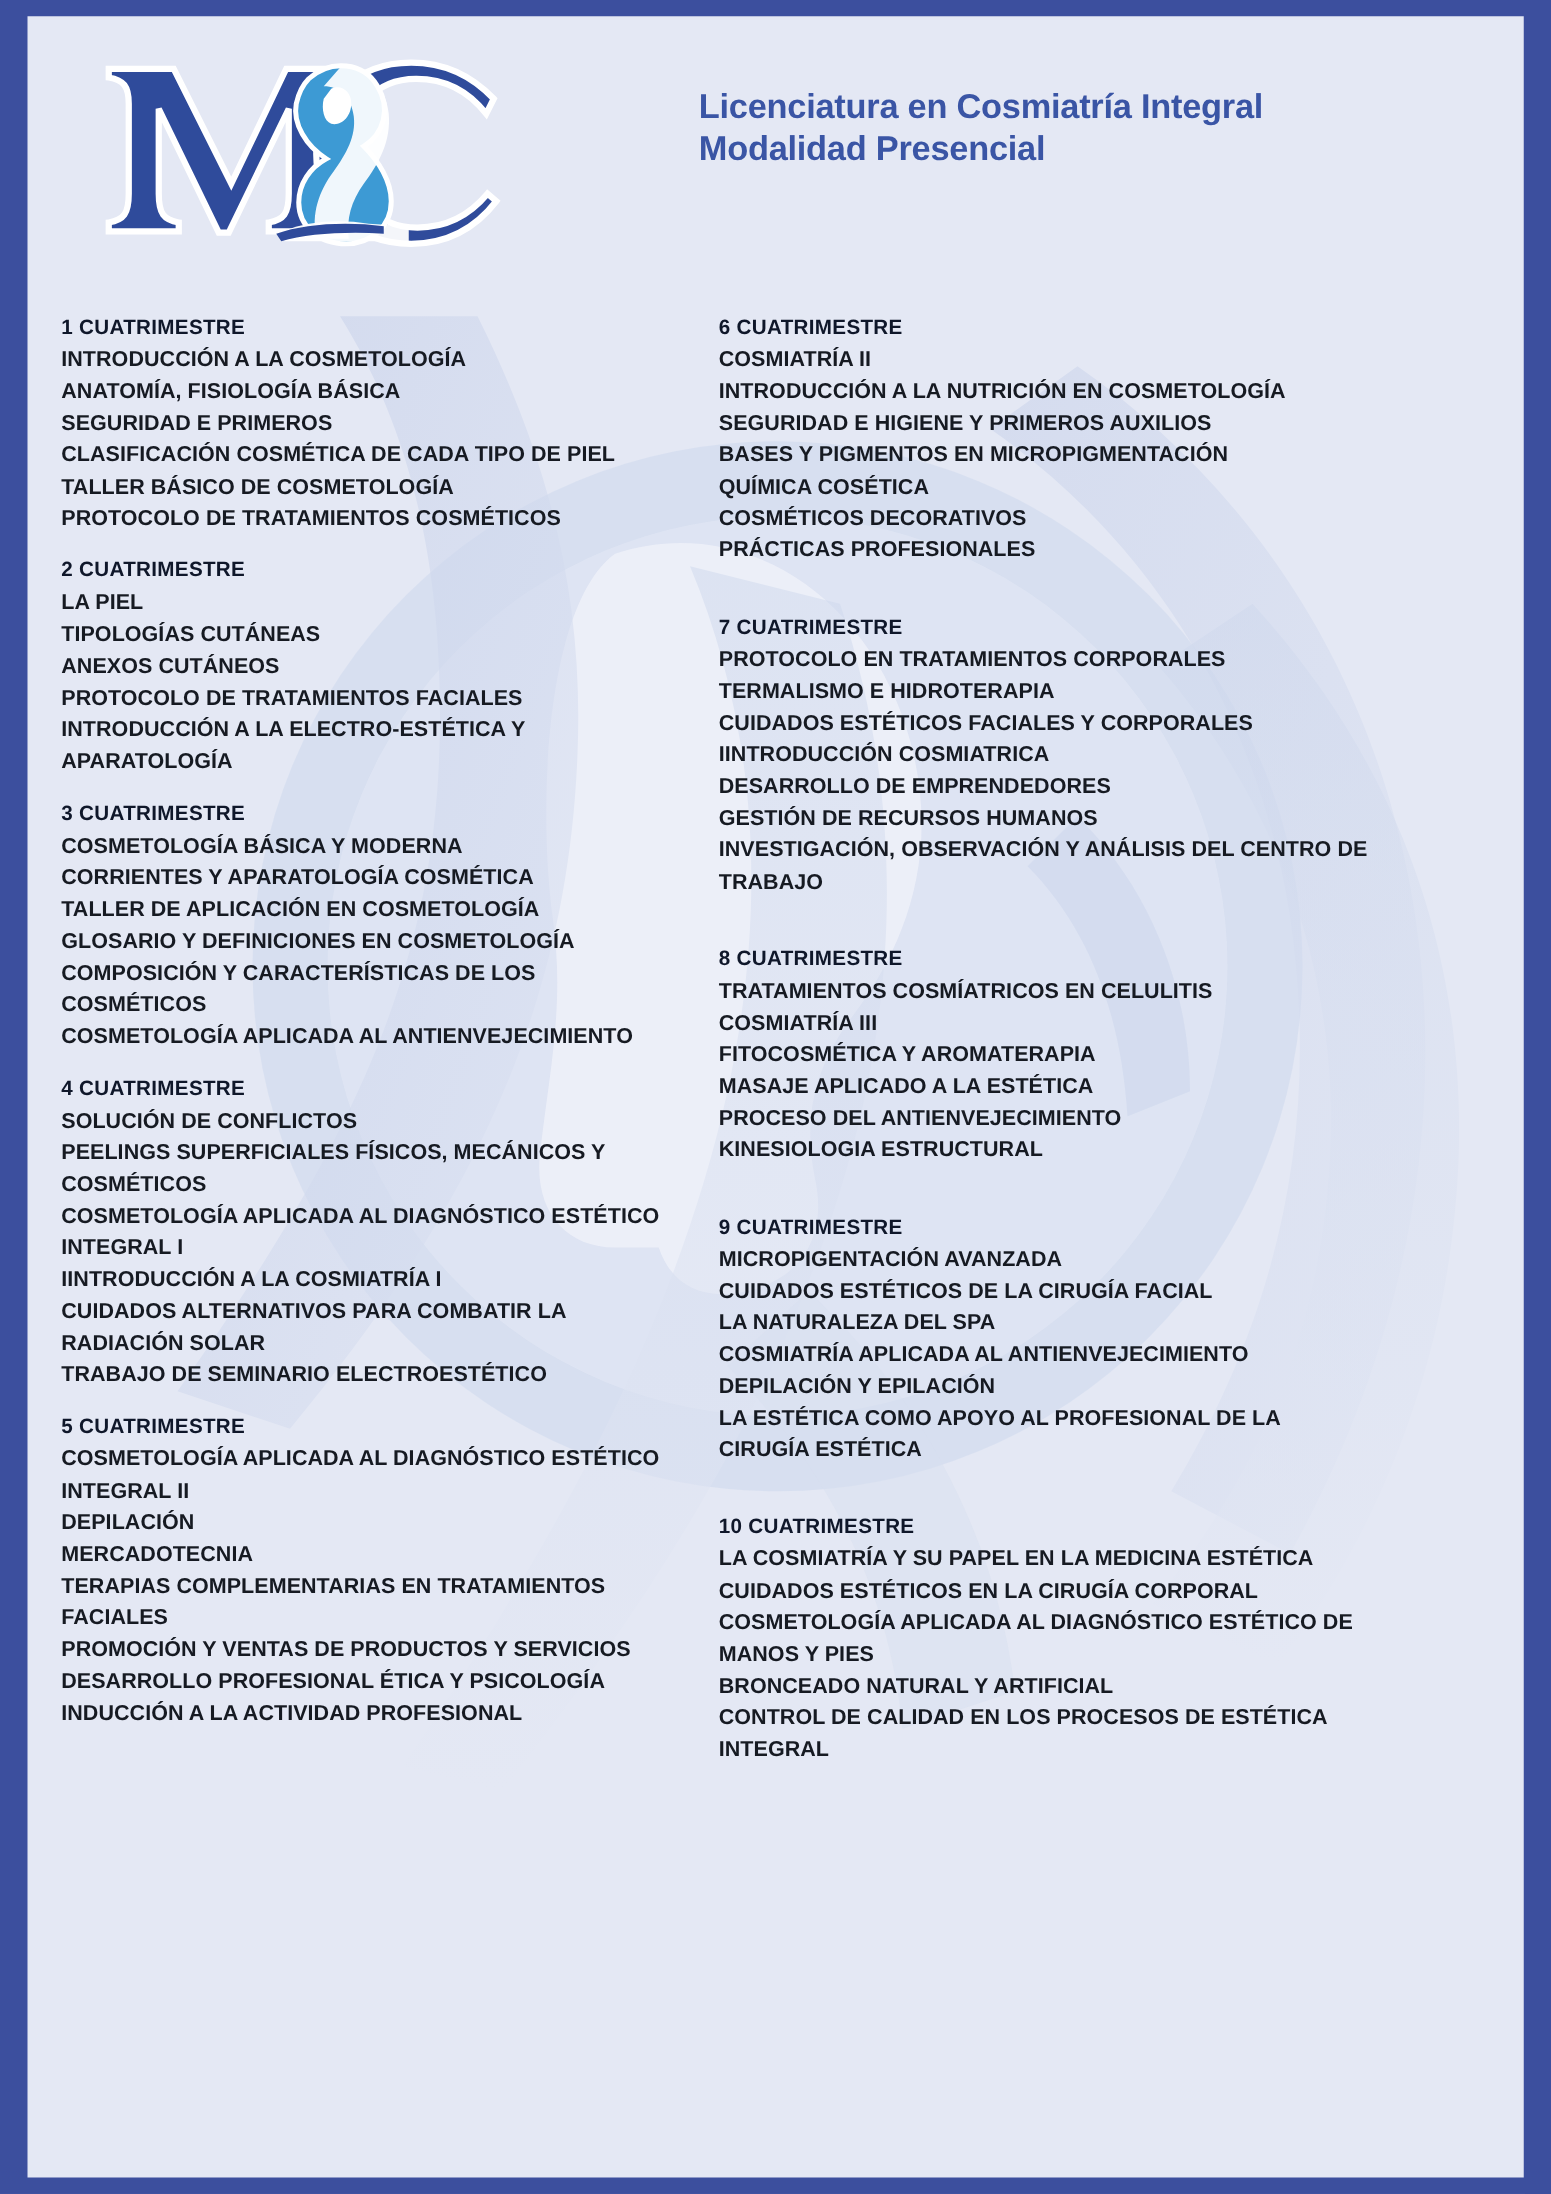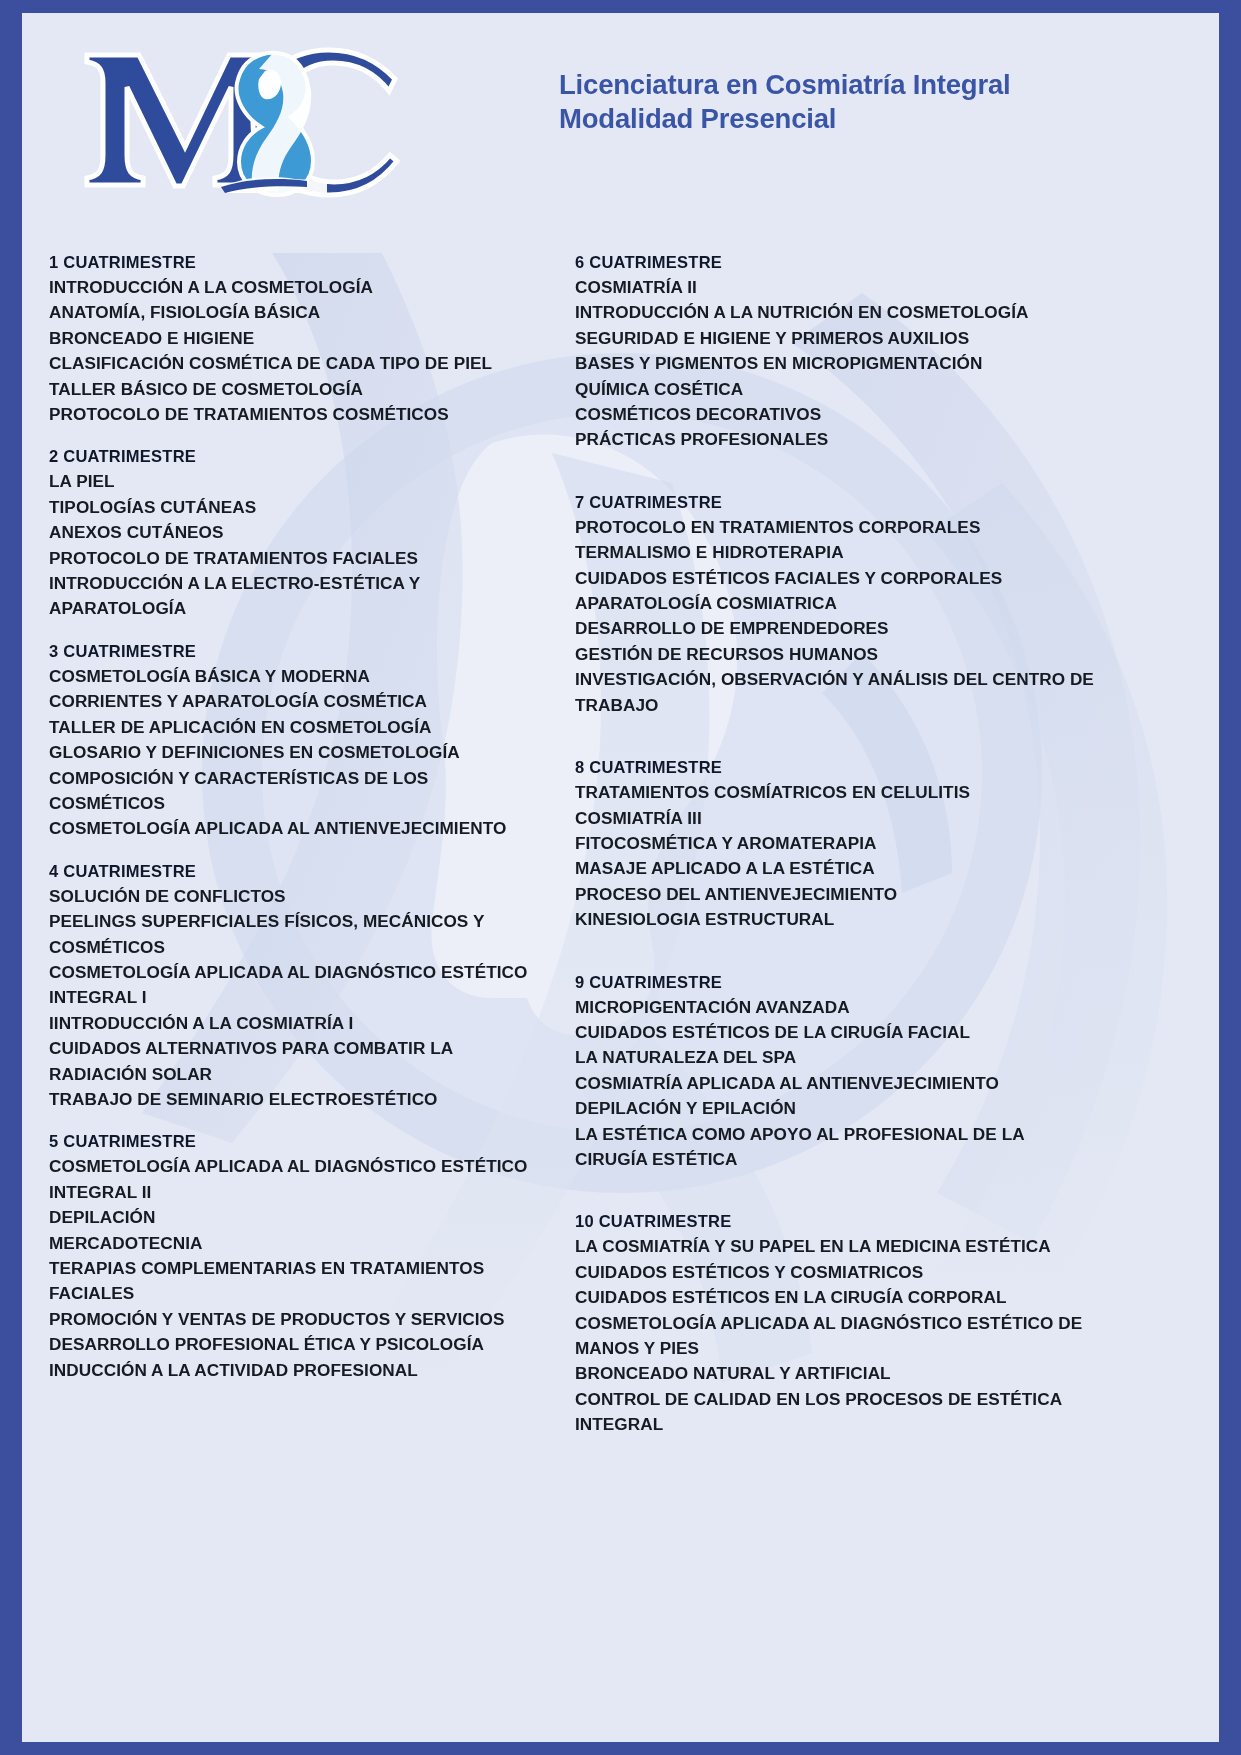--- a/index.html
+++ b/index.html
@@ -190,21 +190,21 @@
         <div class="title-line">Modalidad Presencial</div>
       </div>
     </div>
 
     <div class="columns">
       <div class="col col-left" id="col-left">
           <div class="sem-block">
             <div class="sem-title">1 CUATRIMESTRE</div>
             <div class="course">INTRODUCCIÓN A LA COSMETOLOGÍA</div>
             <div class="course">ANATOMÍA, FISIOLOGÍA BÁSICA</div>
-            <div class="course">BRONCEADO E HIGIENE</div>
+            <div class="course">SEGURIDAD E PRIMEROS</div>
             <div class="course">CLASIFICACIÓN COSMÉTICA DE CADA TIPO DE PIEL</div>
             <div class="course">TALLER BÁSICO DE COSMETOLOGÍA</div>
             <div class="course">PROTOCOLO DE TRATAMIENTOS COSMÉTICOS</div>
           </div>
           <div class="sem-block">
             <div class="sem-title">2 CUATRIMESTRE</div>
             <div class="course">LA PIEL</div>
             <div class="course">TIPOLOGÍAS CUTÁNEAS</div>
             <div class="course">ANEXOS CUTÁNEOS</div>
             <div class="course">PROTOCOLO DE TRATAMIENTOS FACIALES</div>
@@ -248,21 +248,21 @@
             <div class="course">BASES Y PIGMENTOS EN MICROPIGMENTACIÓN</div>
             <div class="course">QUÍMICA COSÉTICA</div>
             <div class="course">COSMÉTICOS DECORATIVOS</div>
             <div class="course">PRÁCTICAS PROFESIONALES</div>
           </div>
           <div class="sem-block">
             <div class="sem-title">7 CUATRIMESTRE</div>
             <div class="course">PROTOCOLO EN TRATAMIENTOS CORPORALES</div>
             <div class="course">TERMALISMO E HIDROTERAPIA</div>
             <div class="course">CUIDADOS ESTÉTICOS FACIALES Y CORPORALES</div>
-            <div class="course">APARATOLOGÍA COSMIATRICA</div>
+            <div class="course">IINTRODUCCIÓN COSMIATRICA</div>
             <div class="course">DESARROLLO DE EMPRENDEDORES</div>
             <div class="course">GESTIÓN DE RECURSOS HUMANOS</div>
             <div class="course">INVESTIGACIÓN, OBSERVACIÓN Y ANÁLISIS DEL CENTRO DE TRABAJO</div>
           </div>
           <div class="sem-block">
             <div class="sem-title">8 CUATRIMESTRE</div>
             <div class="course">TRATAMIENTOS COSMÍATRICOS EN CELULITIS</div>
             <div class="course">COSMIATRÍA III</div>
             <div class="course">FITOCOSMÉTICA Y AROMATERAPIA</div>
             <div class="course">MASAJE APLICADO A LA ESTÉTICA</div>
@@ -274,21 +274,20 @@
             <div class="course">MICROPIGENTACIÓN AVANZADA</div>
             <div class="course">CUIDADOS ESTÉTICOS DE LA CIRUGÍA FACIAL</div>
             <div class="course">LA NATURALEZA DEL SPA</div>
             <div class="course">COSMIATRÍA APLICADA AL ANTIENVEJECIMIENTO</div>
             <div class="course">DEPILACIÓN Y EPILACIÓN</div>
             <div class="course">LA ESTÉTICA COMO APOYO AL PROFESIONAL DE LA CIRUGÍA ESTÉTICA</div>
           </div>
           <div class="sem-block">
             <div class="sem-title">10 CUATRIMESTRE</div>
             <div class="course">LA COSMIATRÍA Y SU PAPEL EN LA MEDICINA ESTÉTICA</div>
-            <div class="course">CUIDADOS ESTÉTICOS Y COSMIATRICOS</div>
             <div class="course">CUIDADOS ESTÉTICOS EN LA CIRUGÍA CORPORAL</div>
             <div class="course">COSMETOLOGÍA APLICADA AL DIAGNÓSTICO ESTÉTICO DE MANOS Y PIES</div>
             <div class="course">BRONCEADO NATURAL Y ARTIFICIAL</div>
             <div class="course">CONTROL DE CALIDAD EN LOS PROCESOS DE ESTÉTICA INTEGRAL</div>
           </div>
         </div>
     </div>
 
   </div>
 </div>

